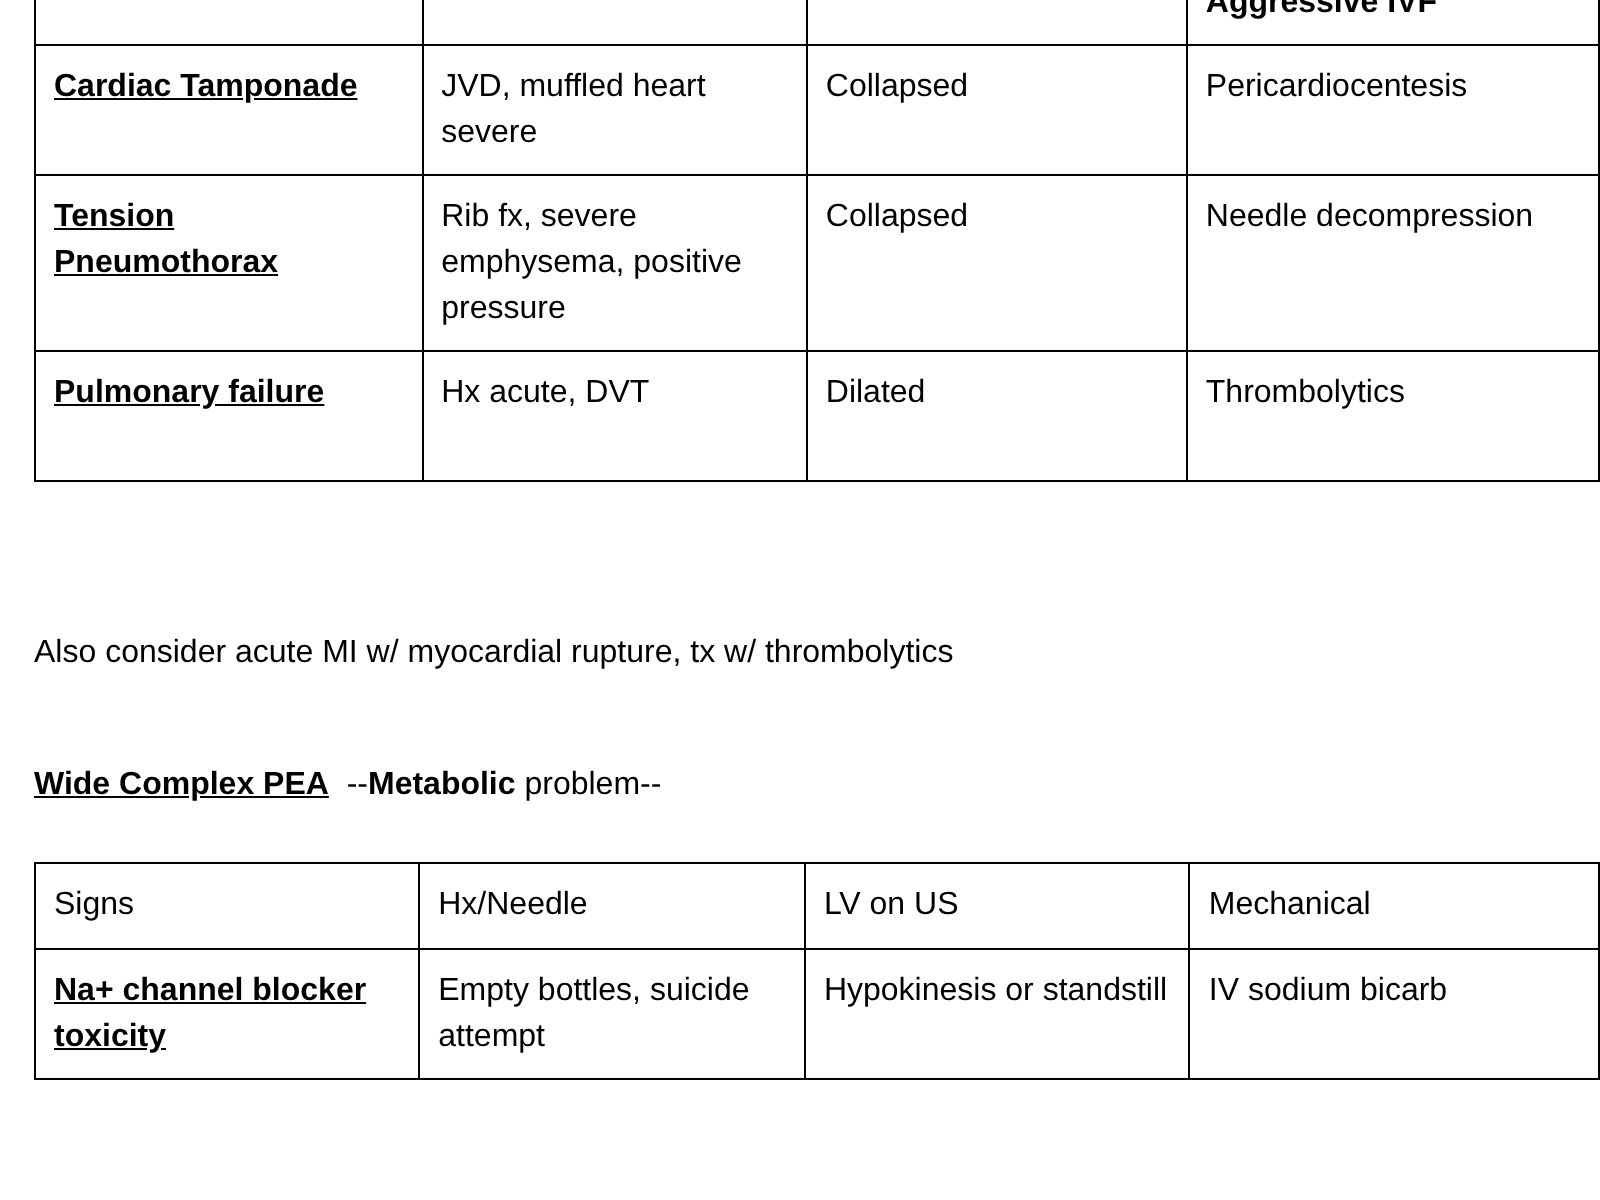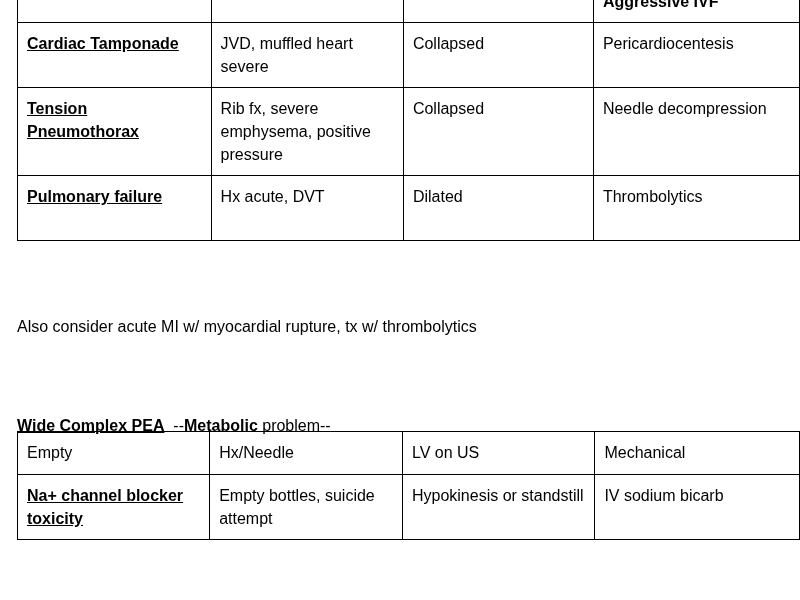--- a/index.html
+++ b/index.html
@@ -13,21 +13,21 @@
   }
   td {
     border: 1.5px solid #000; vertical-align: top;
     padding: 9px 9px 9px 9px; box-sizing: border-box;
   }
   td.bold { font-weight: bold; text-decoration: underline; }
   col.c1 { width: 198px; } col.c2 { width: 198px; } col.c3 { width: 197px; } col.c4 { width: 210px; }
   #t1 { left: 17px; top: -43px; }
   #t2 { left: 17px; top: 431px; }
   .note { position: absolute; left: 17px; top: 305px; margin-top: 10px; }
-  .heading { position: absolute; left: 17px; top: 381px; margin-top: 33px; }
+  .heading { position: absolute; left: 17px; top: 381px; }
   .heading .u { font-weight: bold; text-decoration: underline; }
   .heading .b { font-weight: bold; }
   .ivf { font-weight: bold; }
 </style>
 </head>
 <body>
 
 <table id="t1">
   <colgroup>
       <col class="c1">
@@ -71,21 +71,21 @@
 
 <table id="t2">
   <colgroup>
       <col class="c1">
       <col class="c2">
       <col class="c3">
       <col class="c4">
     </colgroup>
   <tbody>
       <tr style="height:43px">
-    <td>Empty</td>
+    <td>Signs</td>
     <td>Hx/Needle</td>
     <td>LV on US</td>
     <td>Mechanical</td>
   </tr>
   <tr style="height:65px">
     <td class="bold">Na+ channel blocker toxicity</td>
     <td>Empty bottles, suicide attempt</td>
     <td>Hypokinesis or standstill</td>
     <td>
       <div>IV sodium bicarb</div>

